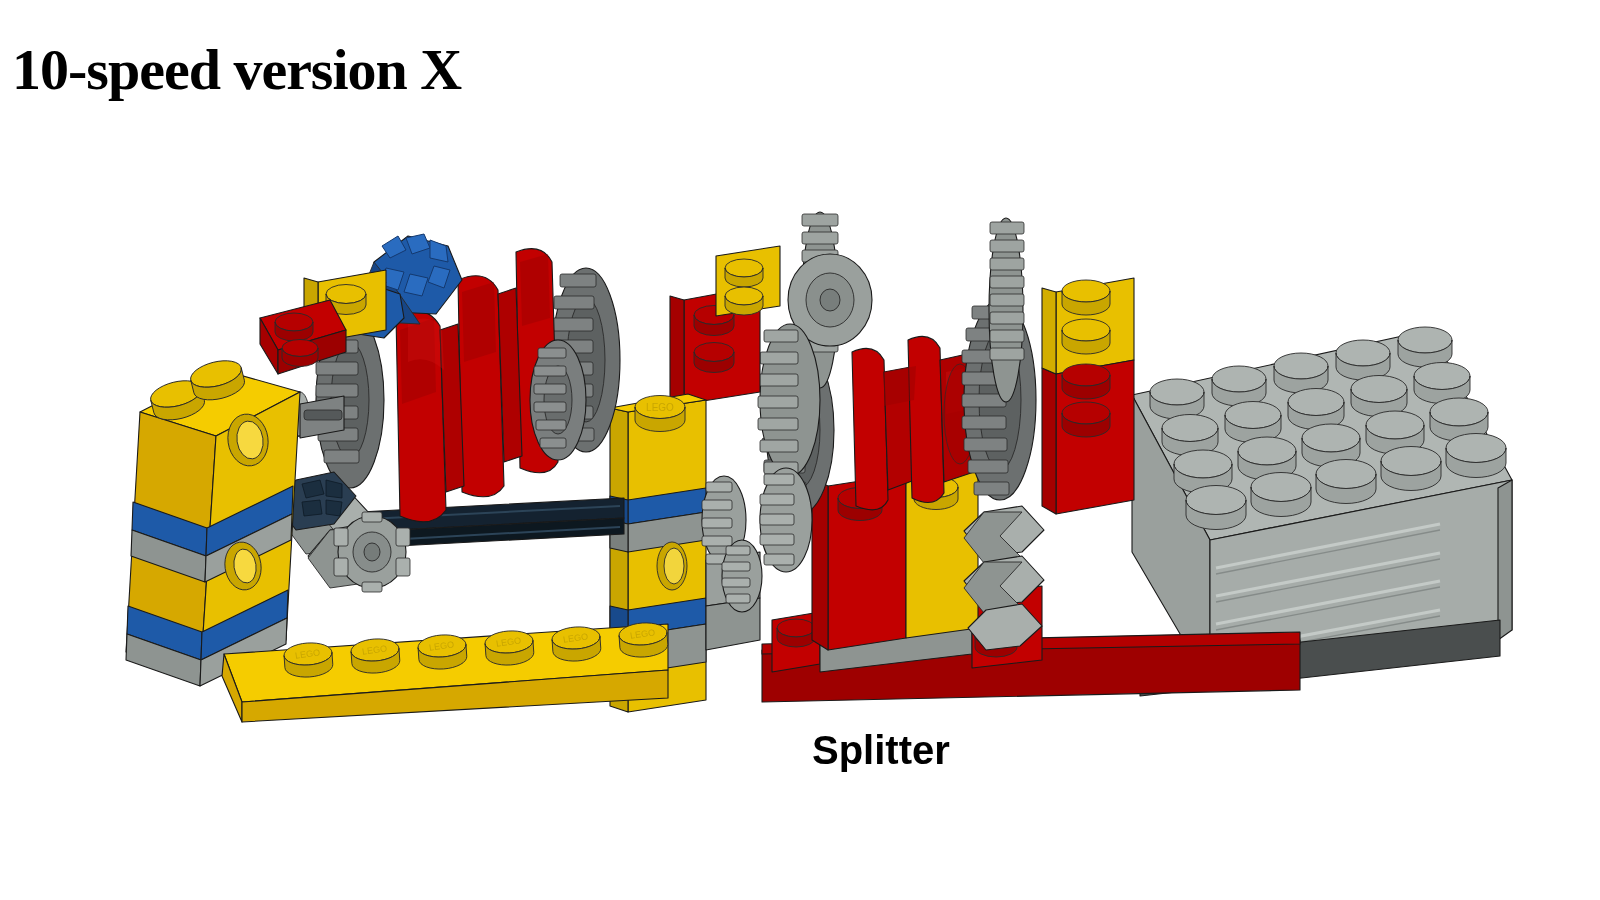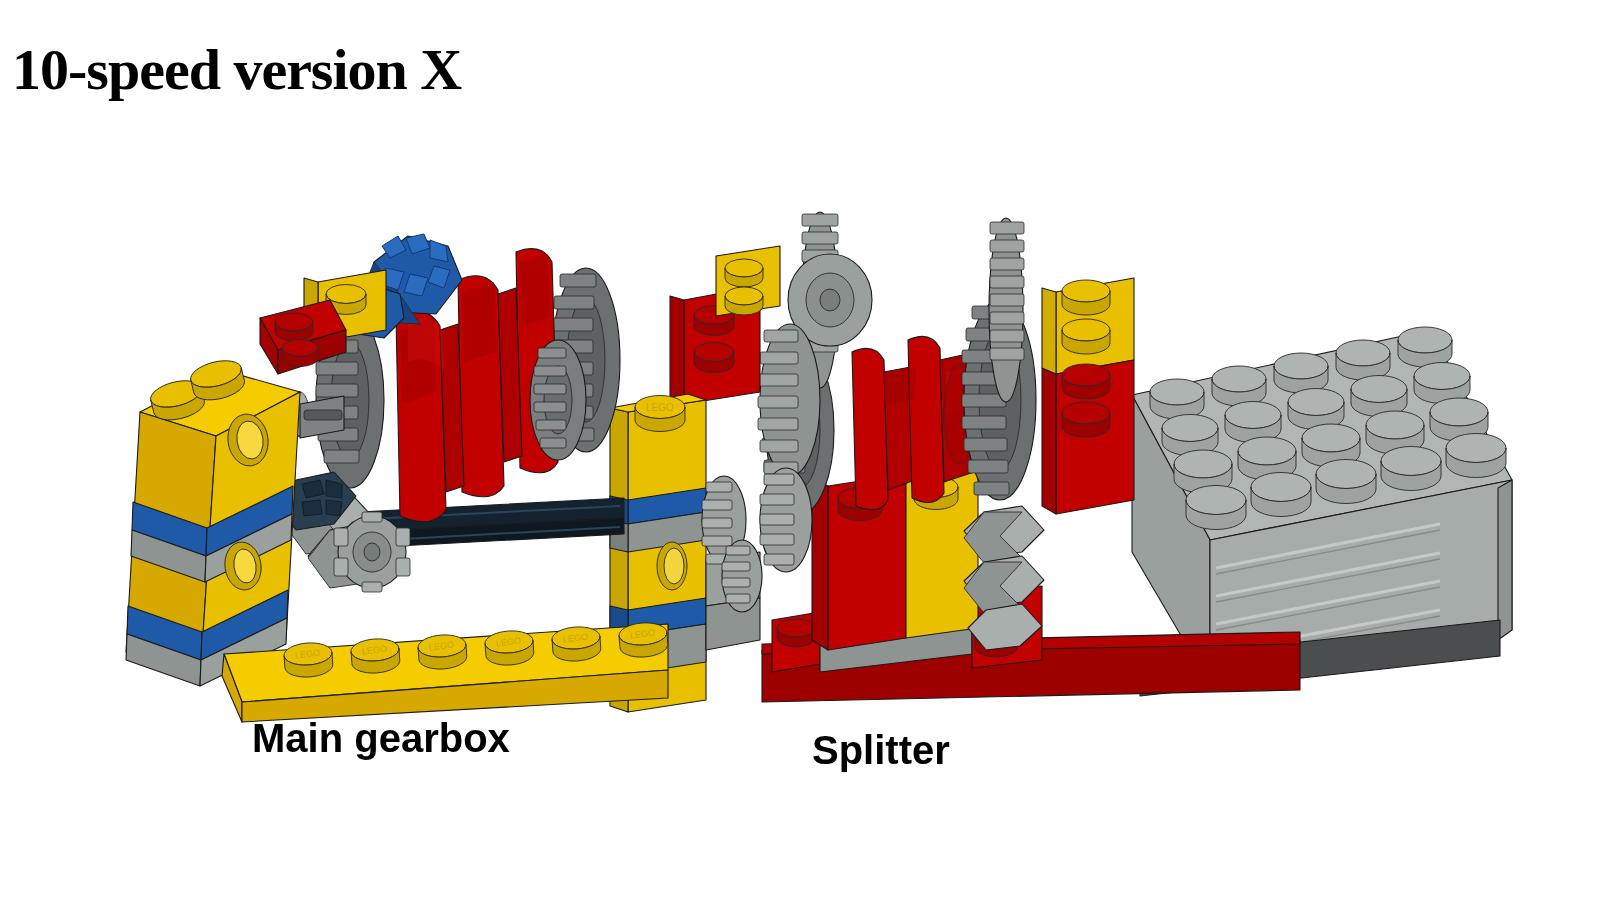--- a/index.html
+++ b/index.html
@@ -570,16 +570,15 @@
         <rect x="722" y="562" width="28" height="9" rx="2"></rect>
         <rect x="722" y="578" width="28" height="9" rx="2"></rect>
         <rect x="726" y="594" width="24" height="9" rx="2"></rect>
       </g>
     </g>
 
     </g>
   </svg>
 
   <div class="title">10-speed version X</div>
-  <div class="caption" id="cap-main">Main gearbox</div>
   <div class="caption" id="cap-split">Splitter</div>
 
 </div>
 
 </body></html>

